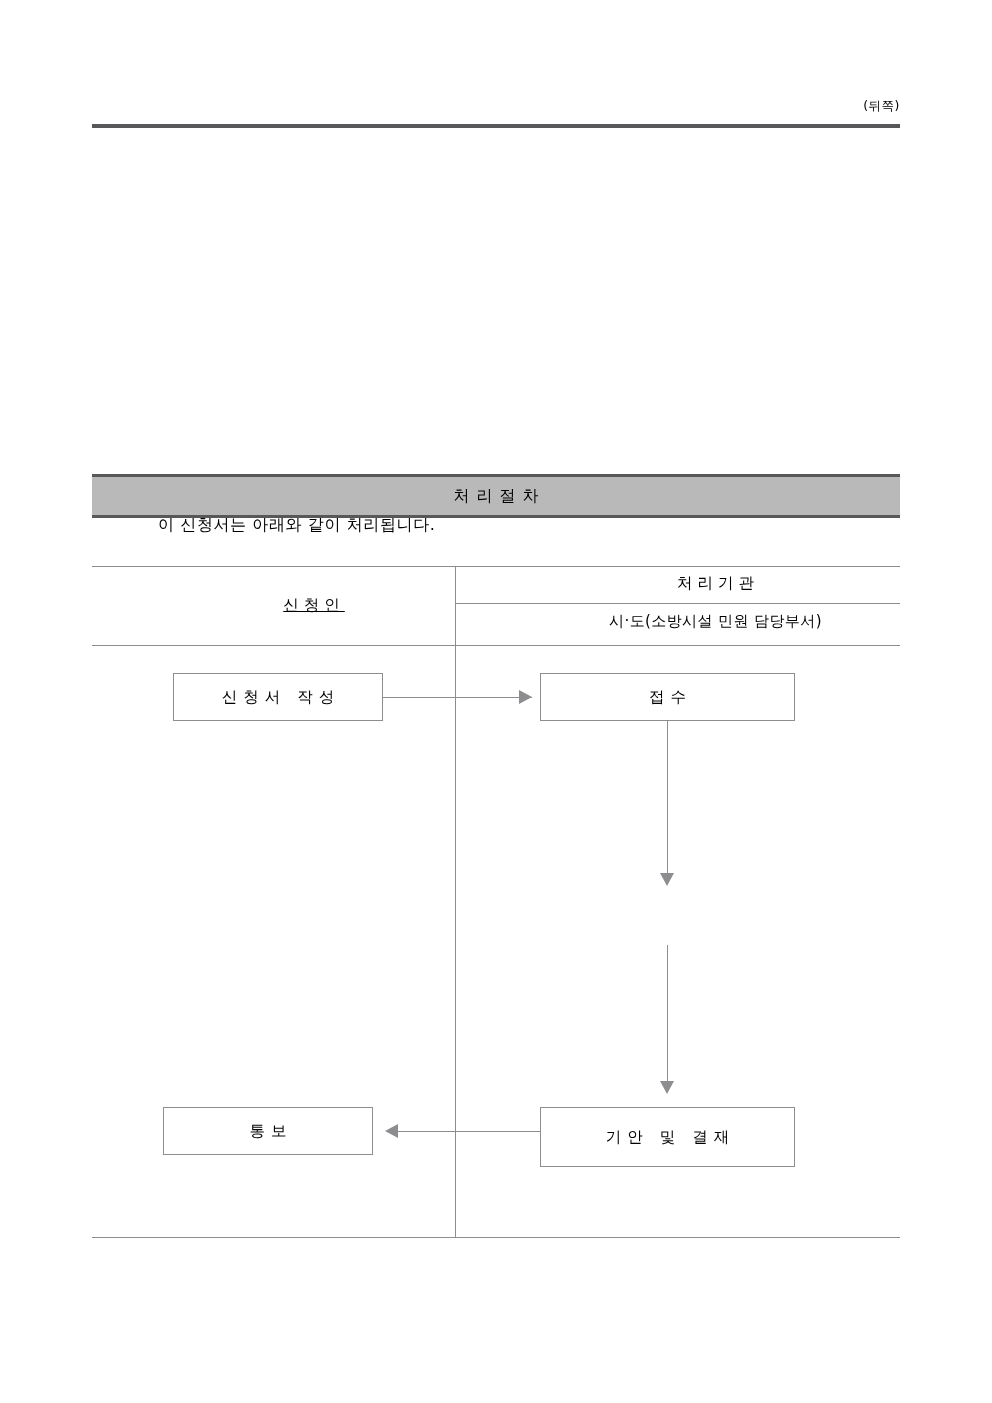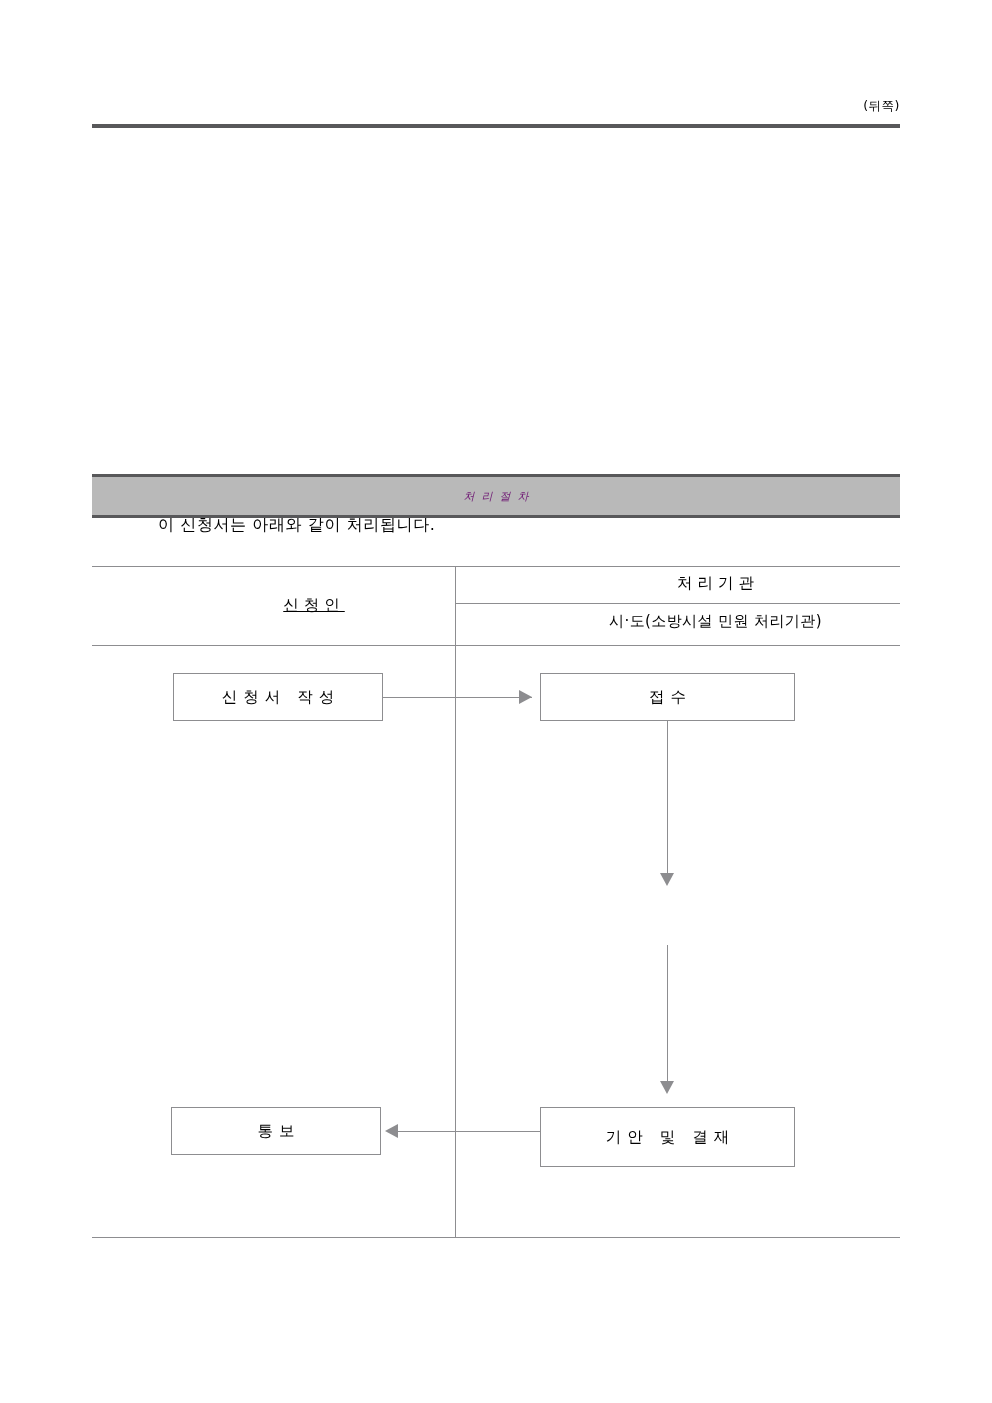--- a/index.html
+++ b/index.html
@@ -48,25 +48,24 @@
     height: 44px;
     background: #b9b9b9;
     border-top: 3px solid #58585a;
     border-bottom: 3px solid #58585a;
     box-sizing: border-box;
     display: flex;
     align-items: center;
     justify-content: center;
   }
   .section-bar-title {
-    font-size: 11px;
+    font-size: 16px;
     letter-spacing: 7px;
     text-indent: 7px;
-    color: #701a75;
-    font-style: italic;
+    color: #000000;
   }
 
   .intro-line {
     position: absolute;
     left: 110px;
     top: 515px;
     font-size: 16px;
     letter-spacing: 0.6px;
     white-space: nowrap;
     margin-left: 48px;
@@ -143,21 +142,21 @@
   .flow-box .two-line {
     letter-spacing: 0.4px;
     line-height: 1.55;
     white-space: nowrap;
   }
 
   .box-apply   { left: 173px; top: 673px;  width: 210px; height: 48px; }
   .box-receive { left: 540px; top: 673px;  width: 255px; height: 48px; }
   .box-check   { left: 540px; top: 893px;  width: 255px; height: 52px; }
   .box-draft   { left: 540px; top: 1107px; width: 255px; height: 60px; }
-  .box-notify  { left: 171px; top: 1107px; width: 210px; height: 48px; }
+  .box-notify  { left: 163px; top: 1107px; width: 210px; height: 48px; }
 
   
   .conn {
     position: absolute;
     background: #8d8d90;
   }
   .conn-h { height: 1px; }
   .conn-v { width: 1px; }
 
   
@@ -221,21 +220,21 @@
   <div class="rule rule-head-top"></div>
   <div class="rule rule-head-mid"></div>
   <div class="rule rule-head-bot"></div>
   <div class="rule rule-table-bot"></div>
   <div class="divider-v"></div>
 
   <div class="col-head col-head-applicant">신청인</div>
 
   <div class="col-head col-head-agency">처리기관</div>
 
-  <div class="col-head col-head-agency-sub">시·도(소방시설 민원 처리기관)</div>
+  <div class="col-head col-head-agency-sub">시·도(소방시설 민원 담당부서)</div>
 
   <div class="flow-box box-receive">
     <span class="spaced">접수</span>
   </div>
 
   <div class="flow-box box-apply">
     <span class="spaced">신청서 작성</span>
   </div>
 
 

